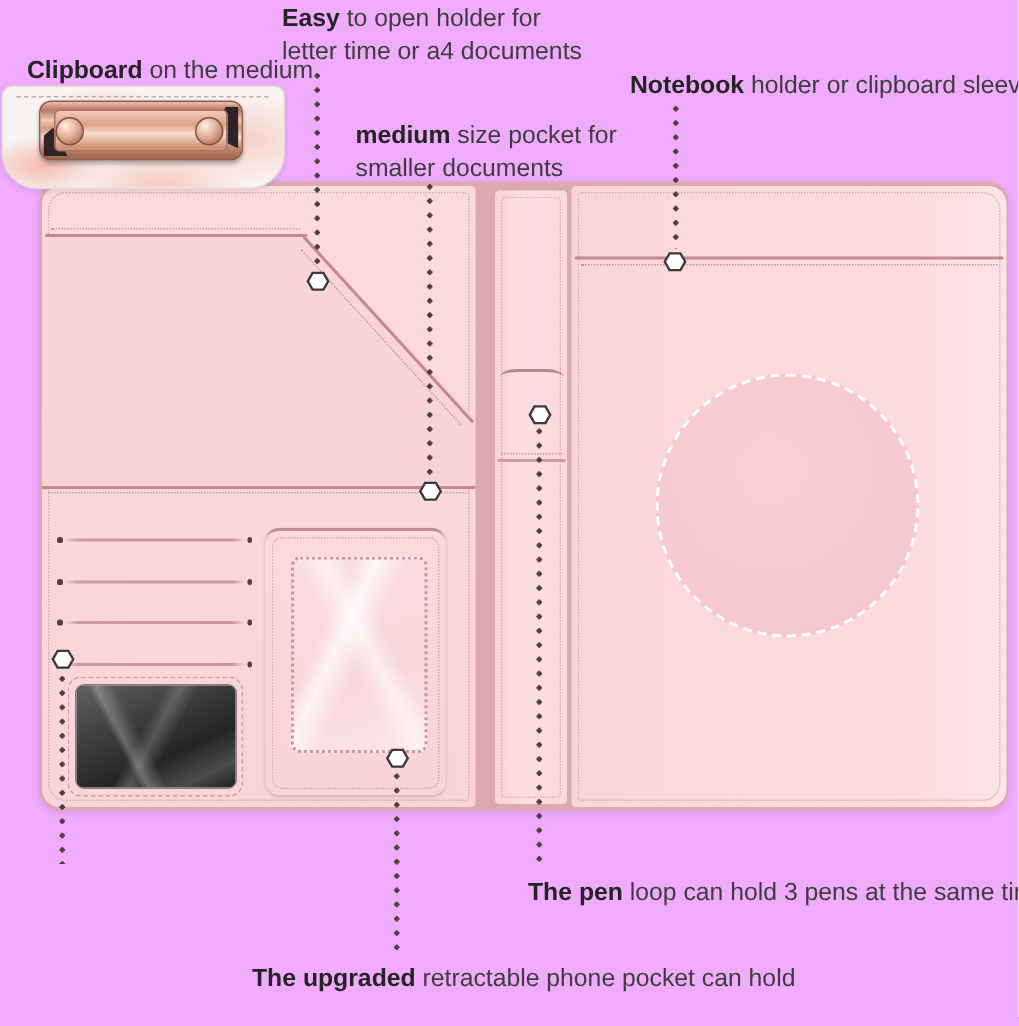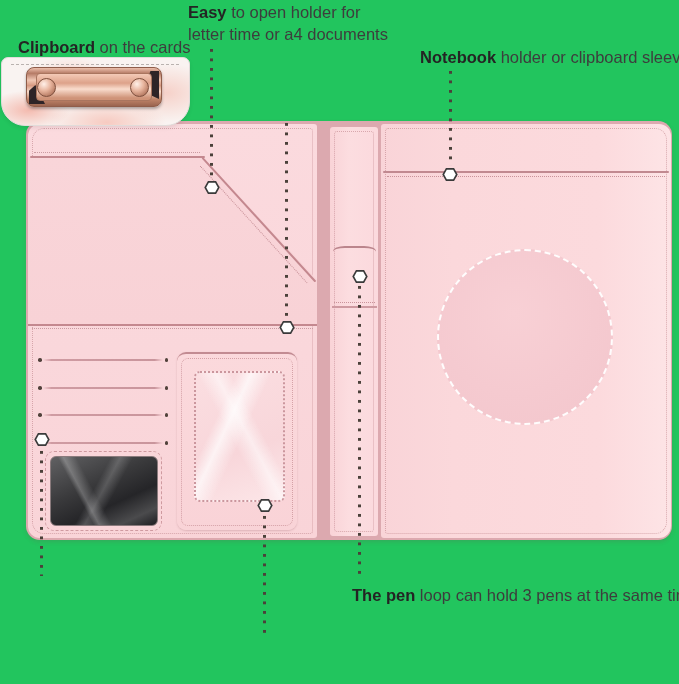--- a/index.html
+++ b/index.html
@@ -1,17 +1,17 @@
 <!DOCTYPE html>
 <html><head>
 <meta charset="utf-8">
 <style>
   html,body{margin:0;padding:0;background:#ffffff;}
   .stage{
-    position:relative;width:679px;height:684px;background:#22c55e;overflow:hidden;
+    position:relative;width:679px;height:684px;background:#f0abfc;overflow:hidden;
     font-family:"Liberation Sans",sans-serif;
   }
   
   .label{position:absolute;font-size:16.5px;line-height:22px;color:#3d3d3d;white-space:nowrap;z-index:12;}
   .label b{font-weight:700;color:#242424;}
   
   .leader{
     position:absolute;width:5px;z-index:11;
     background-image:radial-gradient(circle 1.7px at 2.5px 2.5px,#4b413a 97%,rgba(0,0,0,0));
     background-size:5px 9.5px;background-repeat:repeat-y;
@@ -193,29 +193,34 @@
         <polygon points="5.5,2 14.5,2 18.5,9 14.5,16 5.5,16 1.5,9" fill="#ffffff" stroke="#3a3a3a" stroke-width="2"></polygon>
       </svg>
   </div>
 
   <div class="label" style="left:188px;top:1px;">
     <div><b>Easy</b><span> to open holder for</span></div>
     <div>letter time or a4 documents</div>
   </div>
 
   <div class="label" style="left:18px;top:36px;">
-    <b>Clipboard</b><span> on the cards</span>
+    <b>Clipboard</b><span> on the medium</span>
   </div>
 
   <div class="label" style="left:420px;top:46px;">
     <b>Notebook</b><span> holder or clipboard sleeve</span>
   </div>
 
+  <div class="label" style="left:237px;top:79px;">
+    <div><b>medium</b><span> size pocket for</span></div>
+    <div>smaller documents</div>
+  </div>
 
 
   <div class="label" style="left:352px;top:584px;">
     <b>The pen</b><span> loop can hold 3 pens at the same time</span>
   </div>
 
   <div class="label" style="left:168px;top:641px;">
+    <div><b>The upgraded</b><span> retractable phone pocket can hold</span></div>
   </div>
 
 </div>
 
 </body></html>

